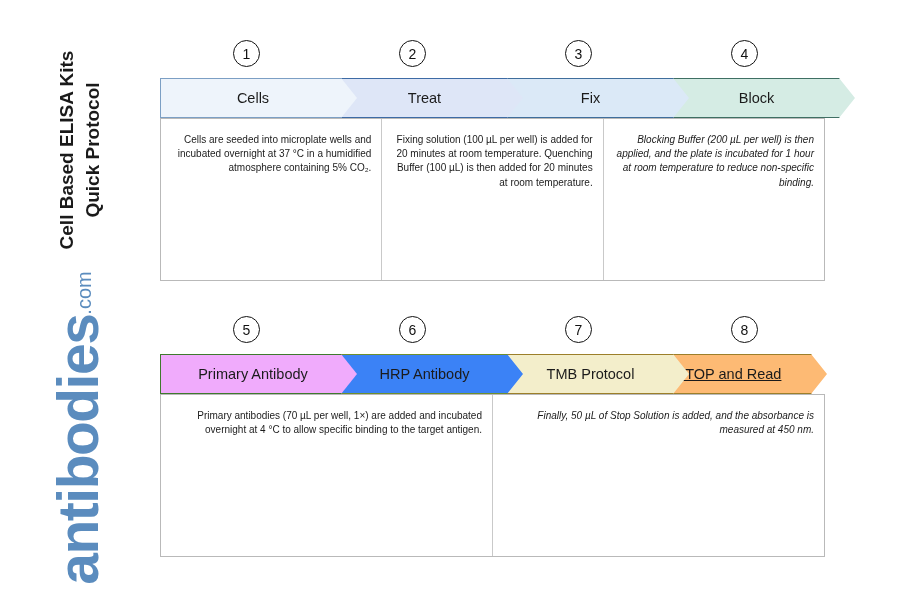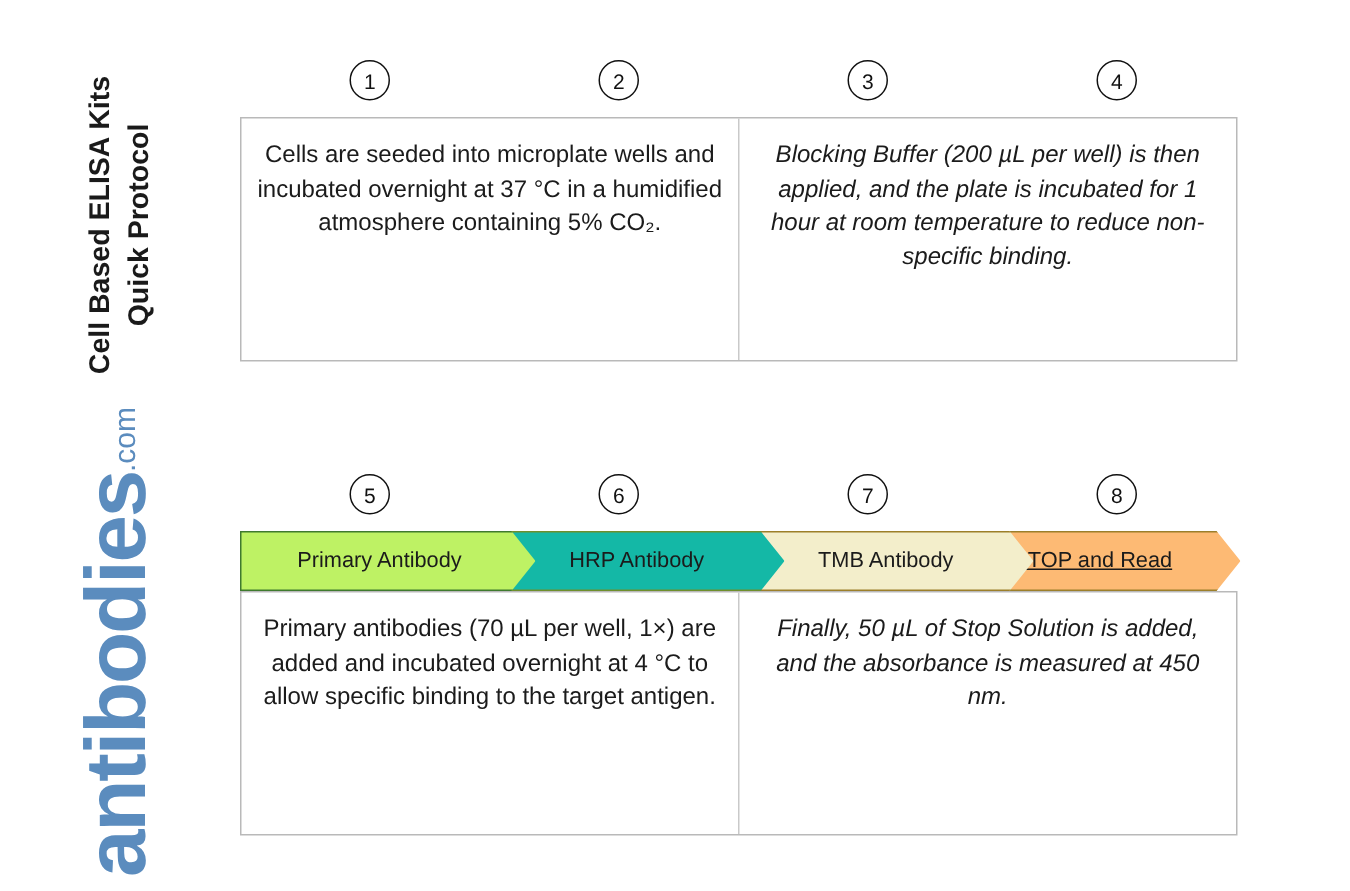--- a/index.html
+++ b/index.html
@@ -116,24 +116,24 @@
     background:#ffffff;
     border:1px solid #b9b9b9;
     box-sizing:border-box;
     display:flex;
   }
   .body-cell{
     flex:1 1 0;
     box-sizing:border-box;
     border-right:1px solid #c9c9c9;
     padding:14px 10px 10px 10px;
-    font-size:16px;
+    font-size:10px;
     line-height:1.42;
     color:#1b1b1b;
-    text-align:center;
+    text-align:right;
   }
   .body-cell:last-child{ border-right:none;font-style:italic; }
   .body-cell .cell-text{ display:block; }
 </style>
 </head>
 <body>
 
 <div id="vertical-title">
   <div class="vt-inner">
     <span class="vt-line">Cell Based ELISA Kits</span>
@@ -147,46 +147,63 @@
   </div>
 </div>
 
 <div class="flow-row" id="flow-row-1">
   <div class="numbers-strip">
       <div class="step-number" style="left: 73px;">1</div>
       <div class="step-number" style="left: 239px;">2</div>
       <div class="step-number" style="left: 405px;">3</div>
       <div class="step-number" style="left: 571px;">4</div>
     </div>
+  <div class="chevron-strip">
+      <div class="chev" style="left: 0px; width: 197px; background: rgb(238, 244, 251); border-top: 1.4px solid rgb(124, 159, 196); border-bottom: 1.4px solid rgb(124, 159, 196); border-left: 1.4px solid rgb(124, 159, 196); z-index: 10;">
+        <span class="chev-label">Cells</span>
+      </div>
+      <div class="chev notched" style="left: 166px; width: 197px; background: rgb(222, 230, 247); border-top: 1.4px solid rgb(61, 107, 165); border-bottom: 1.4px solid rgb(61, 107, 165); border-left: none; z-index: 9;">
+        <span class="chev-label">Treat</span>
+      </div>
+      <div class="chev notched" style="left: 332px; width: 197px; background: rgb(219, 233, 247); border-top: 1.4px solid rgb(63, 110, 156); border-bottom: 1.4px solid rgb(63, 110, 156); border-left: none; z-index: 8;">
+        <span class="chev-label">Fix</span>
+      </div>
+      <div class="chev notched" style="left: 498px; width: 197px; background: rgb(213, 236, 228); border-top: 1.4px solid rgb(63, 111, 99); border-bottom: 1.4px solid rgb(63, 111, 99); border-left: none; z-index: 7;">
+        <span class="chev-label">Block</span>
+      </div>
+    </div>
   <div class="body-strip">
       <div class="body-cell">
         <span class="cell-text">Cells are seeded into microplate wells and incubated overnight at 37 °C in a humidified atmosphere containing 5% CO₂.</span>
+      </div>
+      <div class="body-cell">
+        <span class="cell-text">Fixing solution (100 µL per well) is added for 20 minutes at room temperature. Quenching Buffer (100 µL) is then added for 20 minutes at room temperature.</span>
       </div>
       <div class="body-cell">
         <span class="cell-text">Blocking Buffer (200 µL per well) is then applied, and the plate is incubated for 1 hour at room temperature to reduce non-specific binding.</span>
       </div>
     </div>
 </div>
 
 <div class="flow-row" id="flow-row-2">
   <div class="numbers-strip">
       <div class="step-number" style="left: 73px;">5</div>
       <div class="step-number" style="left: 239px;">6</div>
       <div class="step-number" style="left: 405px;">7</div>
       <div class="step-number" style="left: 571px;">8</div>
     </div>
   <div class="chevron-strip">
-      <div class="chev" style="left: 0px; width: 197px; background: #bef264; border-top: 1.4px solid rgb(63, 122, 46); border-bottom: 1.4px solid rgb(63, 122, 46); border-left: 1.4px solid rgb(63, 122, 46); z-index: 10;">
+      <div class="chev" style="left: 0px; width: 197px; background: #f0abfc; border-top: 1.4px solid rgb(63, 122, 46); border-bottom: 1.4px solid rgb(63, 122, 46); border-left: 1.4px solid rgb(63, 122, 46); z-index: 10;">
         <span class="chev-label">Primary Antibody</span>
       </div>
-      <div class="chev notched" style="left: 166px; width: 197px; background: #14b8a6; border-top: 1.4px solid rgb(111, 143, 44); border-bottom: 1.4px solid rgb(111, 143, 44); border-left: none; z-index: 9;">
+      <div class="chev notched" style="left: 166px; width: 197px; background: #3b82f6; border-top: 1.4px solid rgb(111, 143, 44); border-bottom: 1.4px solid rgb(111, 143, 44); border-left: none; z-index: 9;">
         <span class="chev-label">HRP Antibody</span>
       </div>
       <div class="chev notched" style="left: 332px; width: 197px; background: rgb(243, 238, 203); border-top: 1.4px solid rgb(156, 127, 42); border-bottom: 1.4px solid rgb(156, 127, 42); border-left: none; z-index: 8;">
-        <span class="chev-label">TMB Antibody</span>
+        <span class="chev-label">TMB Protocol</span>
       </div>
       <div class="chev notched" style="left: 470px; width: 197px; background: #fdba74; border-top: 1.4px solid rgb(156, 127, 42); border-bottom: 1.4px solid rgb(156, 127, 42); border-left: none; z-index: 7; text-decoration: underline;">
         <span class="chev-label">STOP and Read</span>
       </div>
     </div>
   <div class="body-strip">
       <div class="body-cell">
         <span class="cell-text">Primary antibodies (70 µL per well, 1×) are added and incubated overnight at 4 °C to allow specific binding to the target antigen.</span>
       </div>
       <div class="body-cell">

